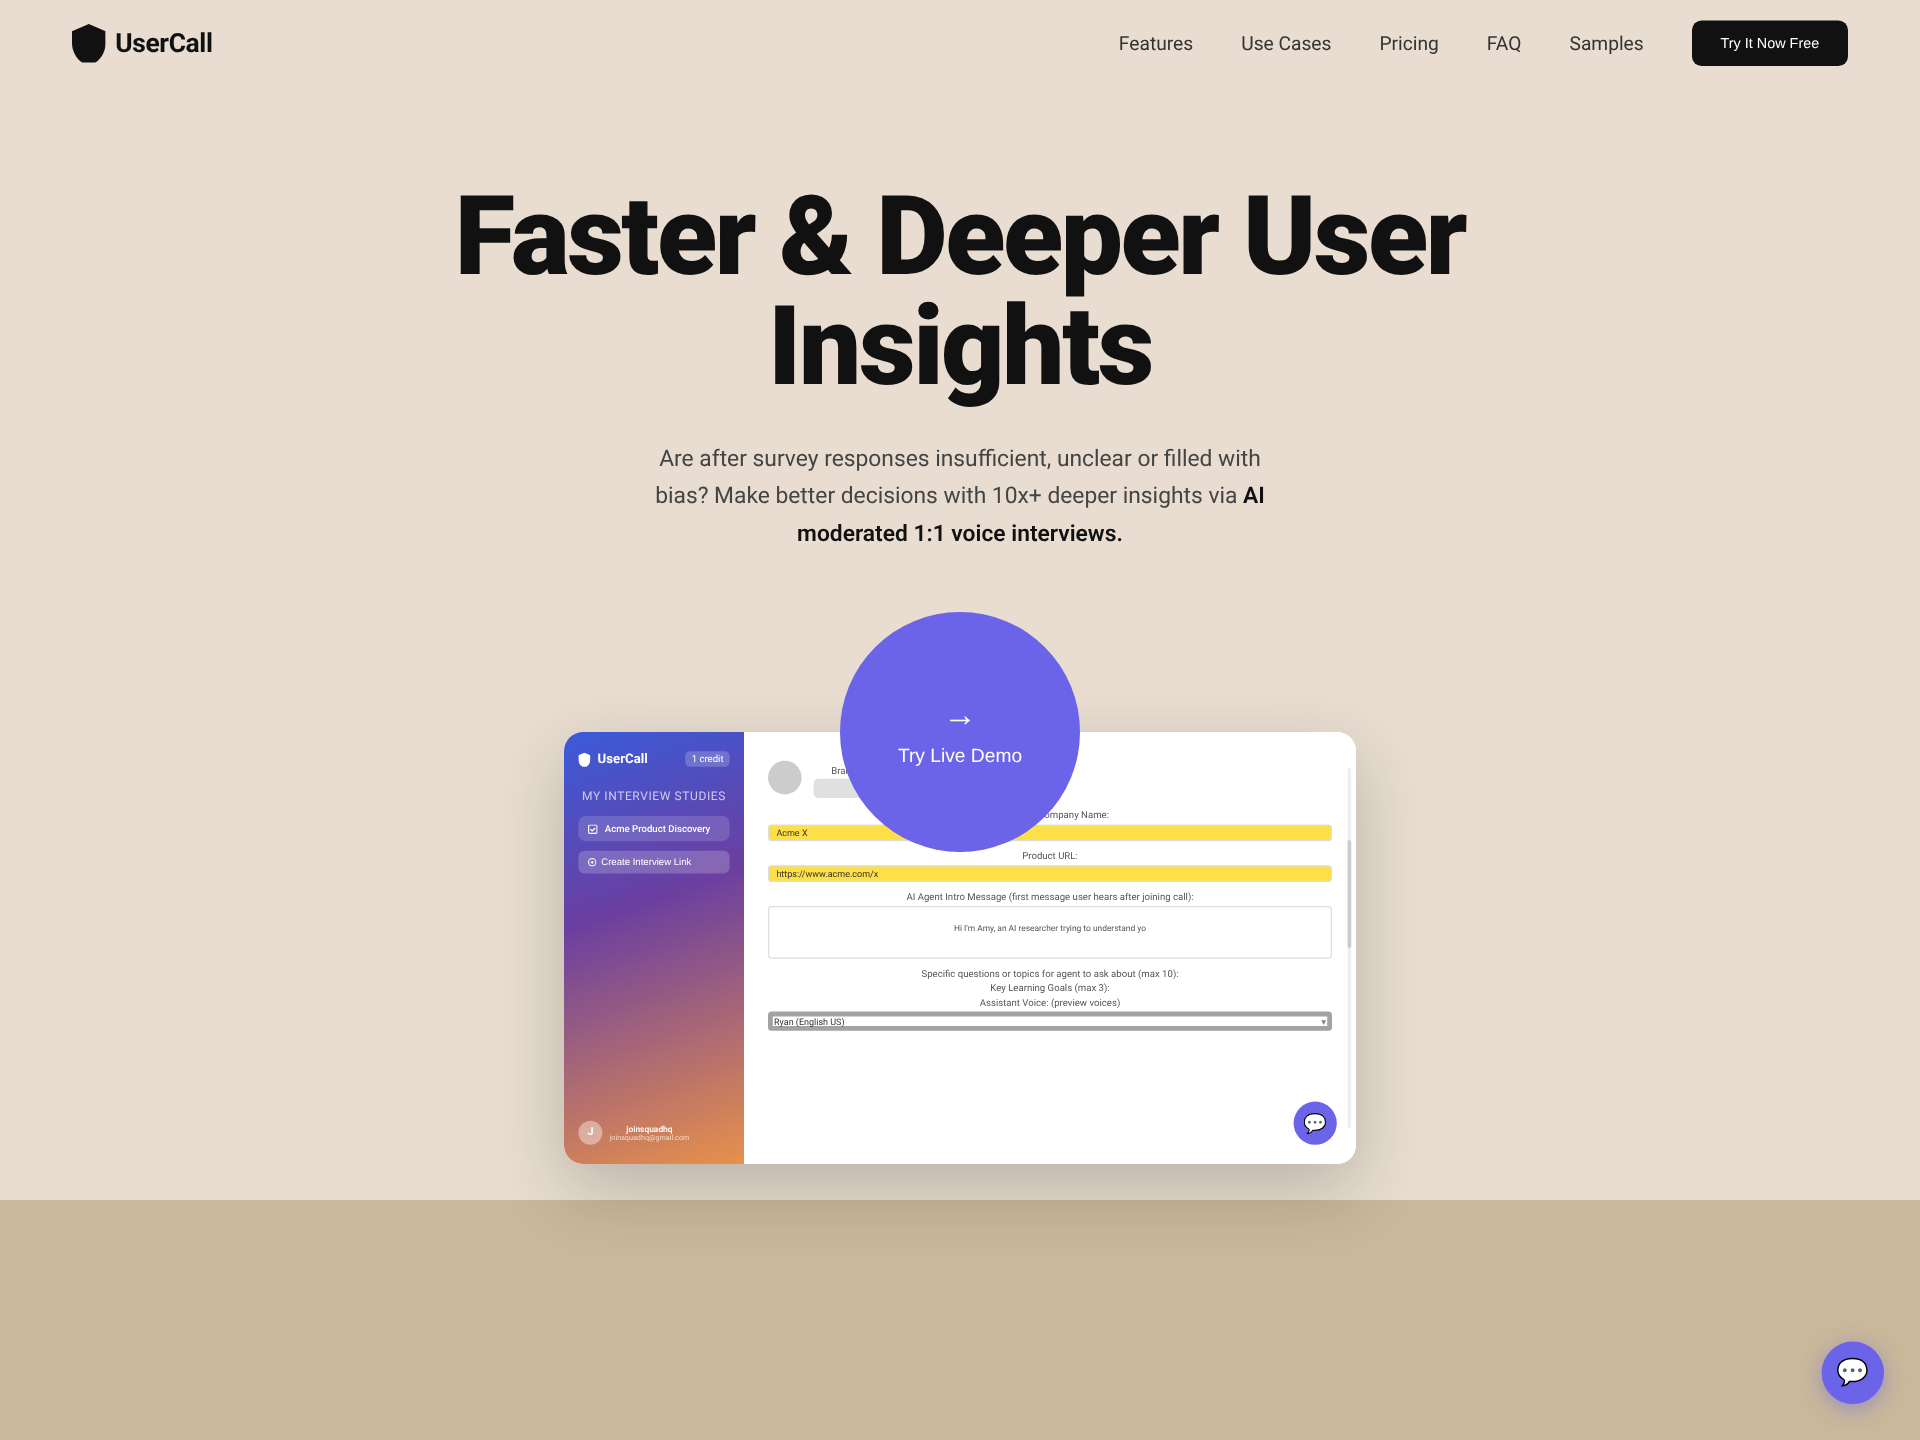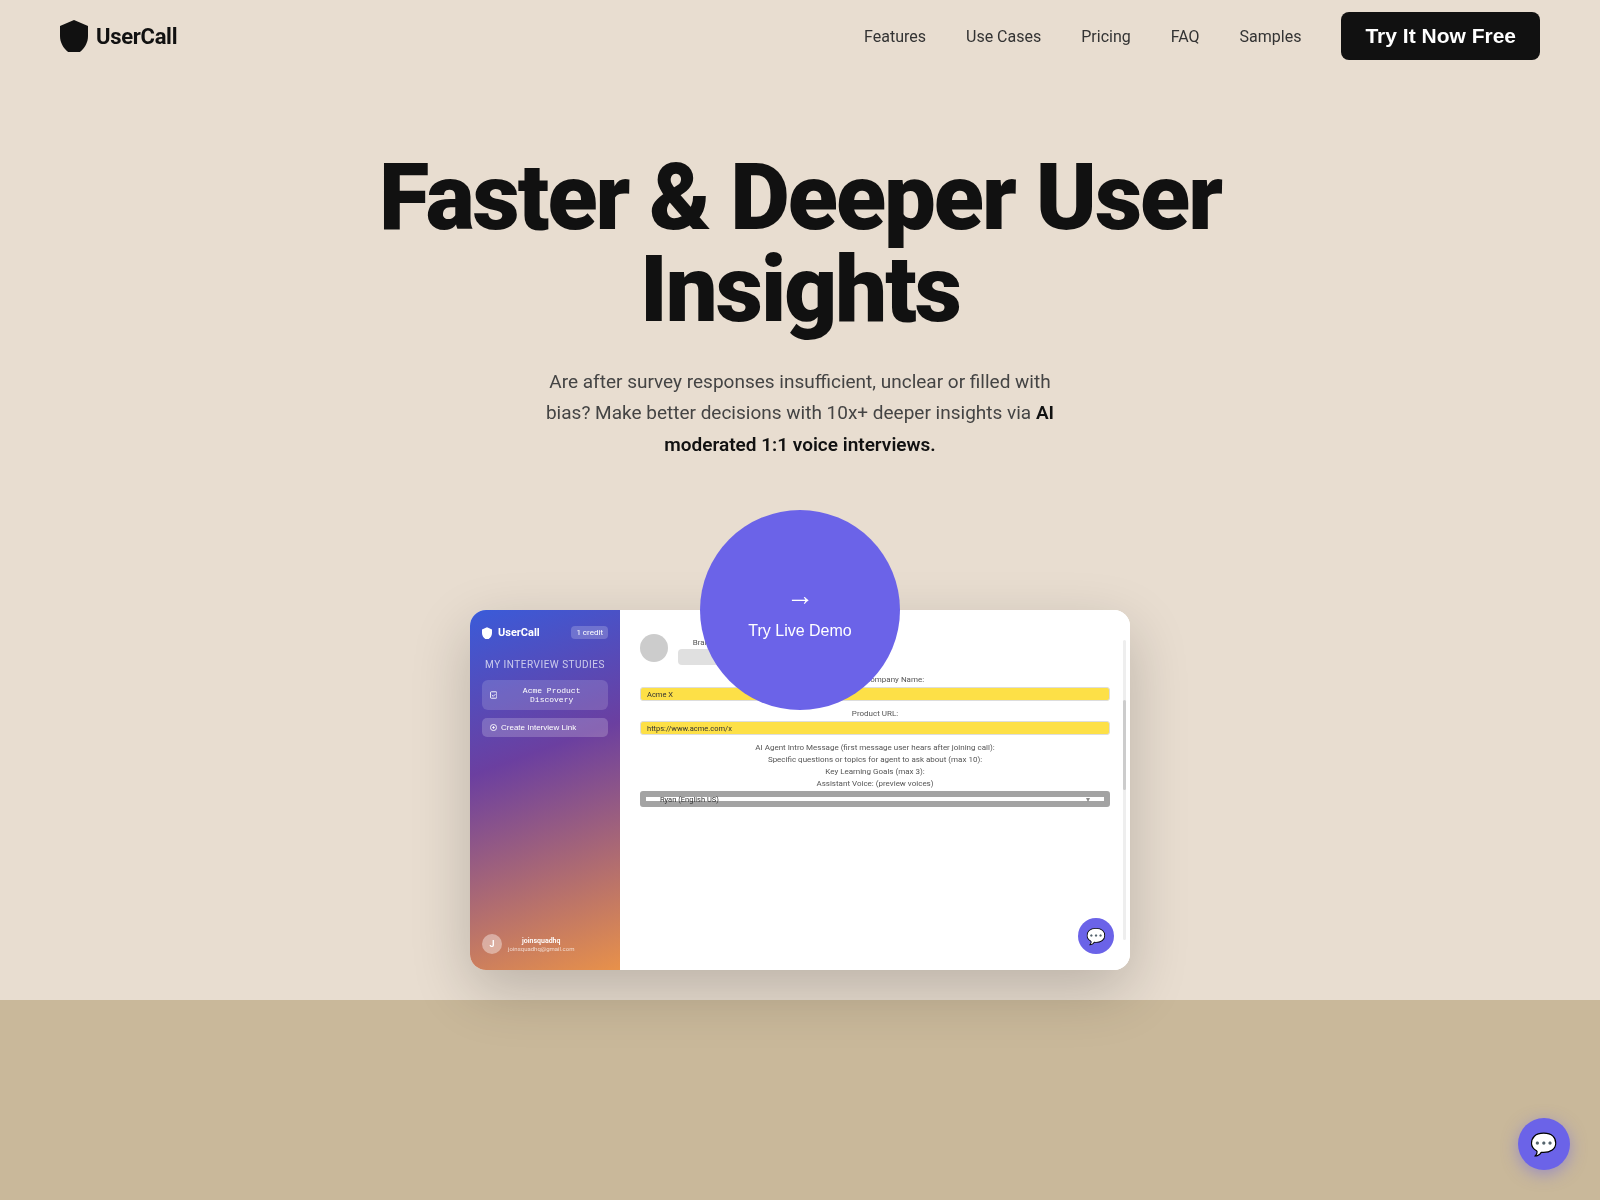--- a/index.html
+++ b/index.html
@@ -57,22 +57,22 @@
       cursor: pointer;
       font-weight: 400;
     }
 
     .nav-cta {
       background-color: #111;
       color: #fff;
       border: none;
       border-radius: 8px;
       padding: 12px 24px;
-      font-size: 21px;
-      font-weight: 700;
+      font-size: 12px;
+      font-weight: 400;
       cursor: pointer;
       white-space: nowrap;
     }
 
     
     .hero {
       display: flex;
       flex-direction: column;
       align-items: center;
       padding: 80px 20px 0;
@@ -204,21 +204,20 @@
       padding: 6px 8px;
       border-radius: 6px;
       background: rgba(255,255,255,0.15);
       margin-bottom: 8px;
     }
 
     .app-study-text {
       font-size: 8px;
       color: #fff;
       font-weight: 500;
-      font-family: Liberation Mono, monospace;
     }
 
     .app-create-btn {
       display: flex;
       align-items: center;
       gap: 4px;
       padding: 5px 8px;
       background: rgba(255,255,255,0.2);
       border-radius: 5px;
       cursor: pointer;
@@ -338,26 +337,26 @@
 
     .form-textarea-text {
       font-size: 7px;
       color: #555;
       line-height: 1.5;
     }
 
     .form-select {
       width: 100%;
       height: 16px;
-      border: 6px solid #a3a3a3;
+      border: 4px solid #a3a3a3;
       border-radius: 3px;
       display: flex;
       align-items: center;
       justify-content: space-between;
-      padding: 0 14px;
+      padding: 0 1px;
       margin-bottom: 8px;
     }
 
     .form-select-text {
       font-size: 7.5px;
       color: #333;
     }
 
     .form-select-arrow {
       font-size: 8px;
@@ -524,20 +523,23 @@
         <div class="form-input-field">
           <span class="form-input-text">Acme X</span>
         </div>
 
         <span class="form-label">Product URL:</span>
         <div class="form-input-field">
           <span class="form-input-text">https://www.acme.com/x</span>
         </div>
 
         <span class="form-label">AI Agent Intro Message (first message user hears after joining call):</span>
+        <div class="form-textarea">
+          <span class="form-textarea-text">Hi I'm Amy, an AI researcher trying to understand yo</span>
+        </div>
 
         <span class="form-label">Specific questions or topics for agent to ask about (max 10):</span>
 
         <span class="form-label">Key Learning Goals (max 3):</span>
 
         <span class="form-label">Assistant Voice: (preview voices)</span>
         <div class="form-select">
           <span class="form-select-text">Ryan (English US)</span>
           <span class="form-select-arrow">▾</span>
         </div>

